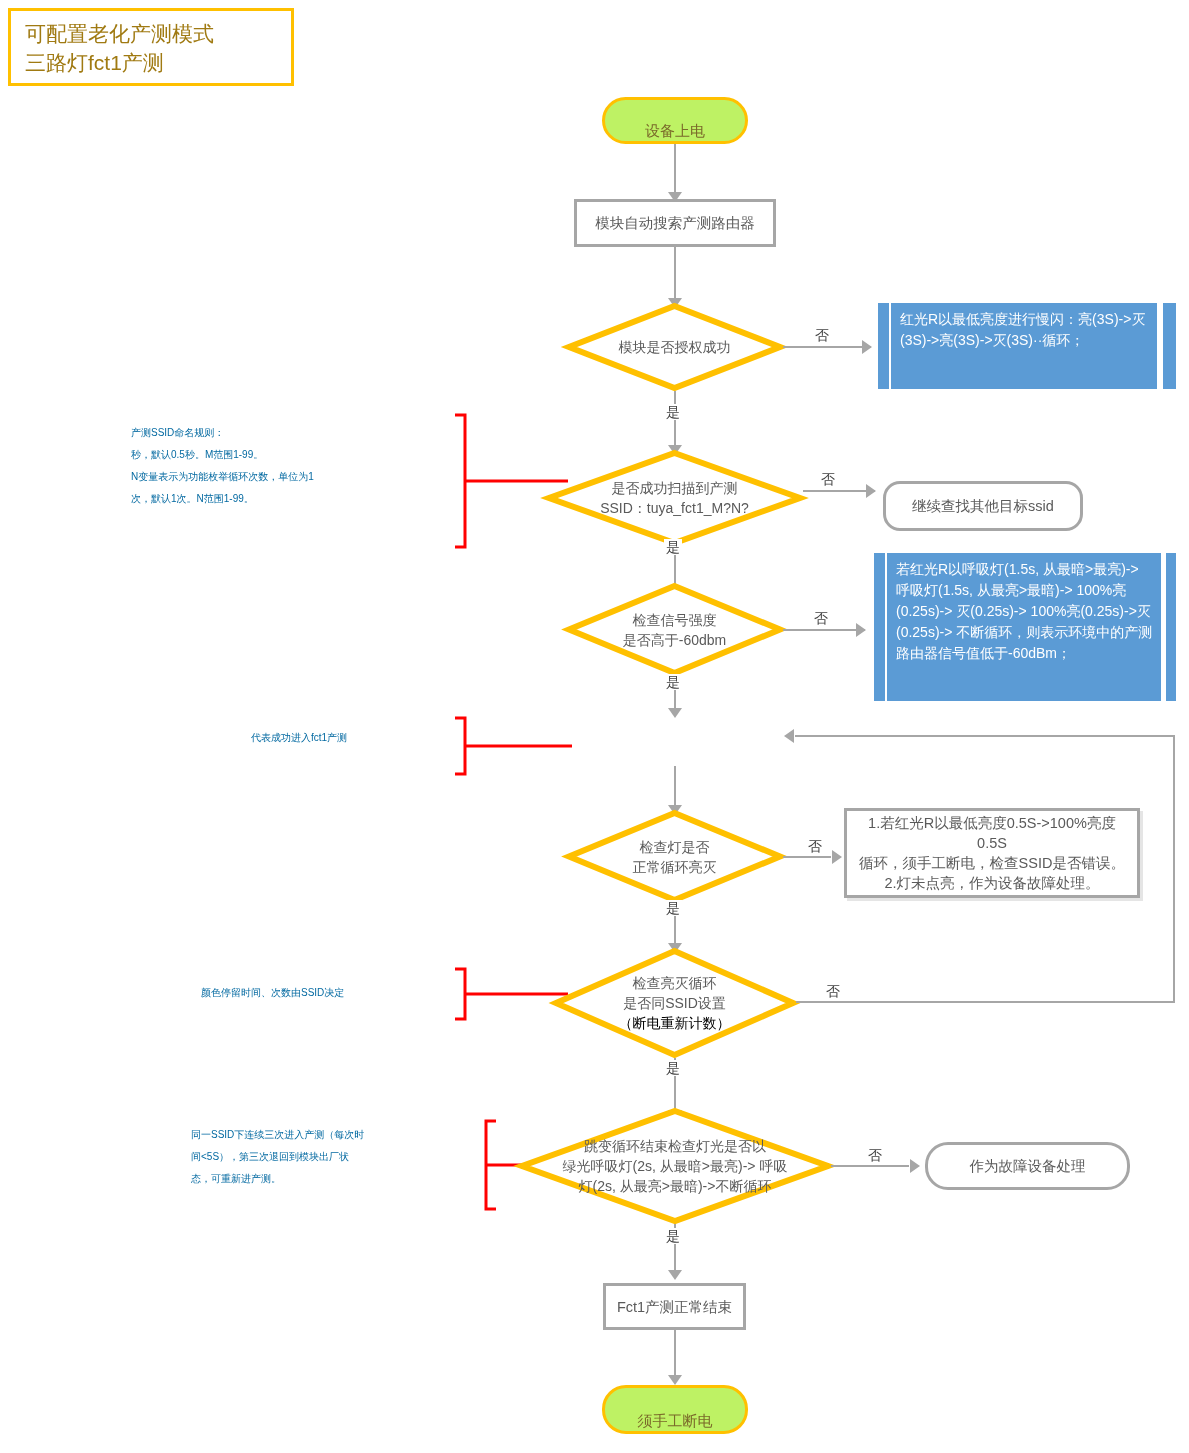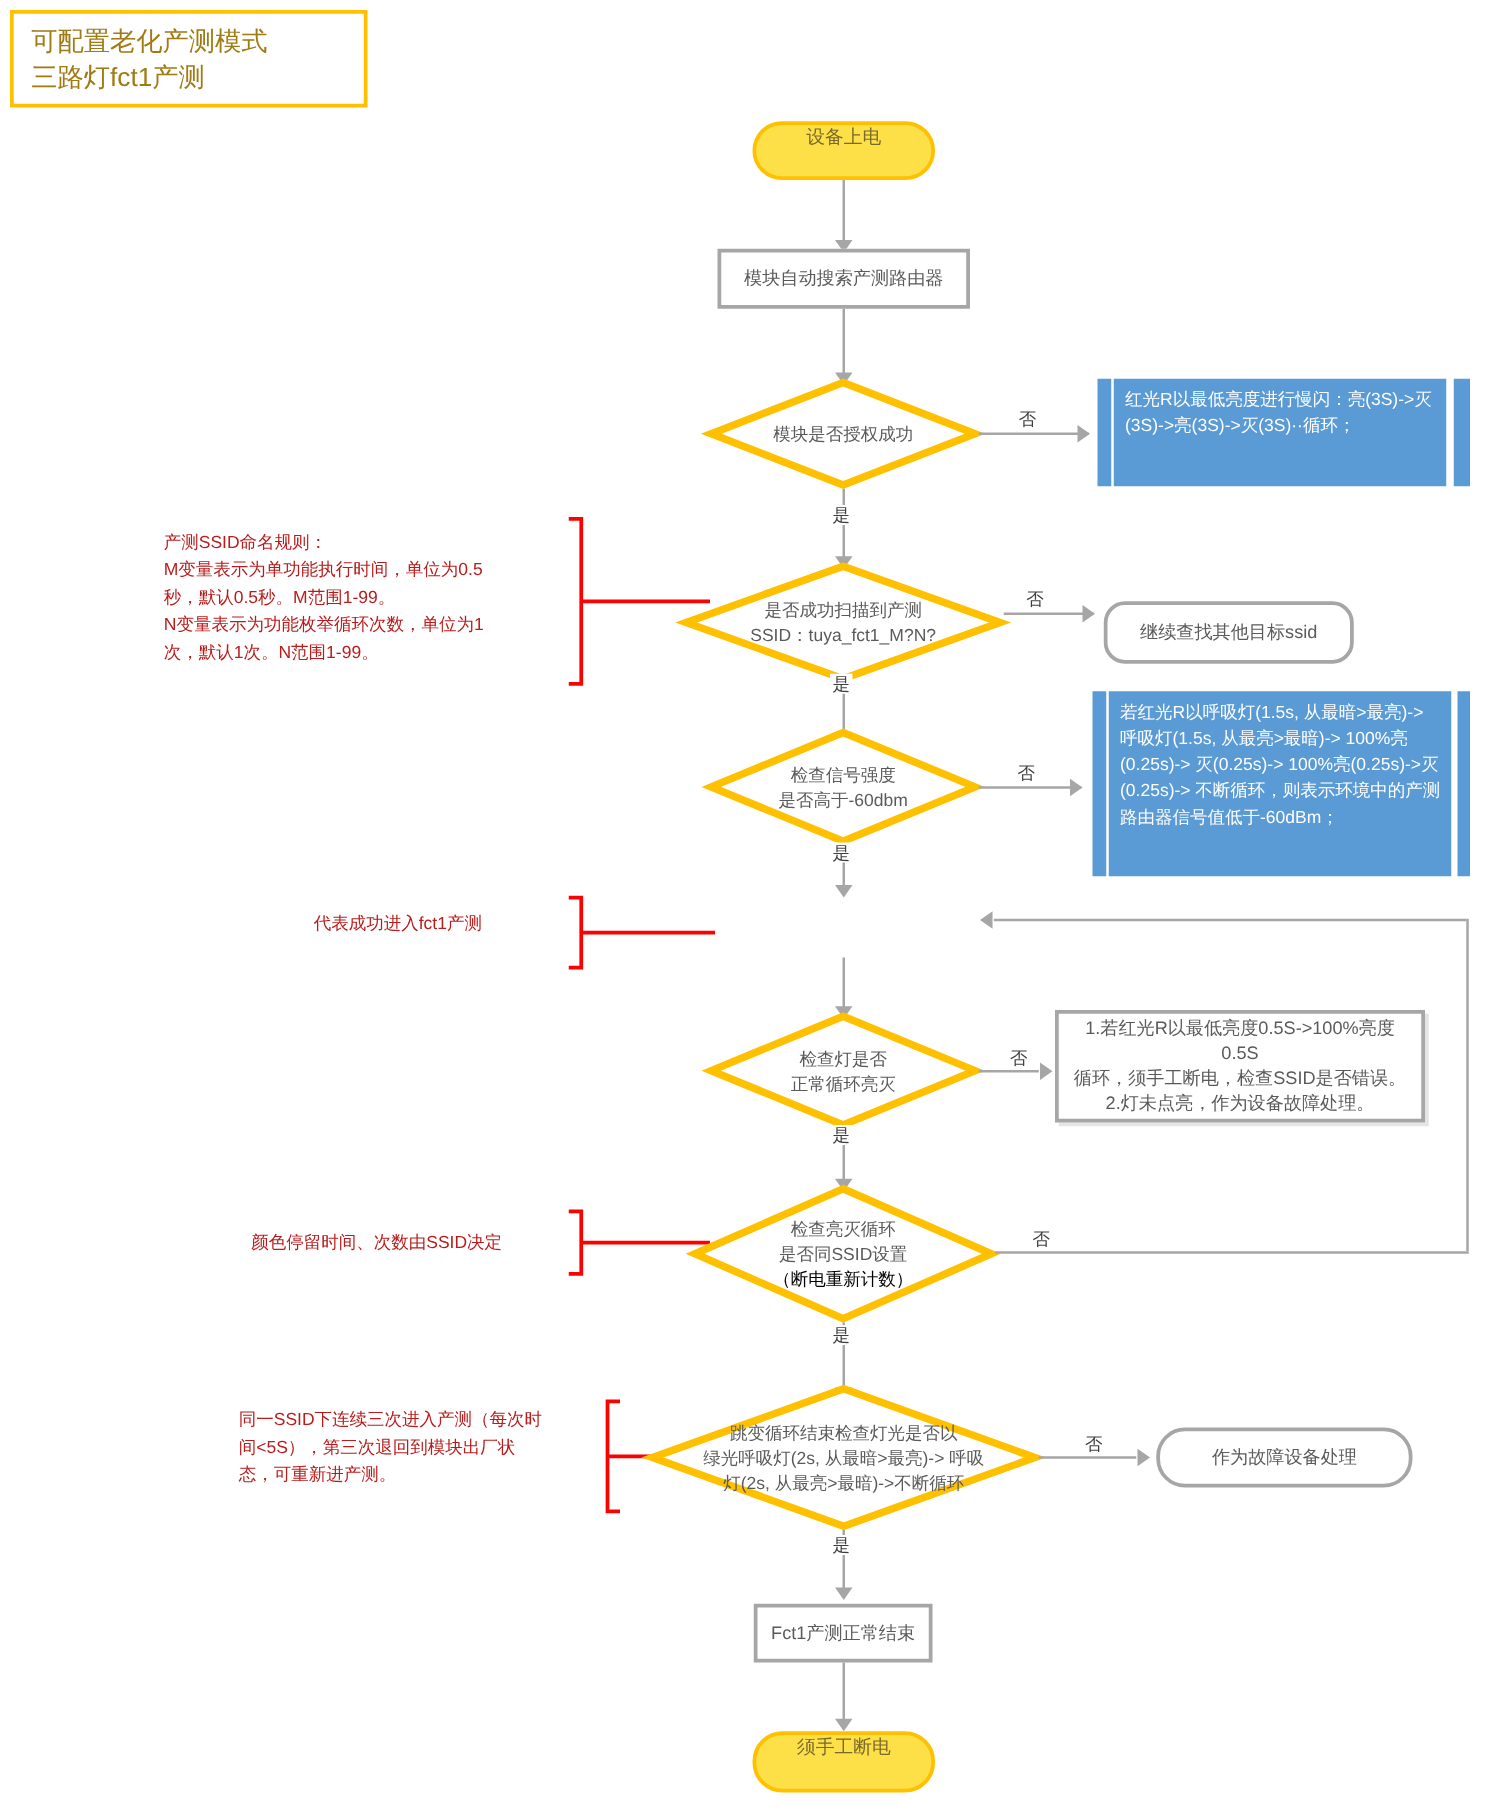--- a/index.html
+++ b/index.html
@@ -28,22 +28,22 @@
   .proc{
     border:3px solid #A6A6A6;background:#ffffff;
     display:flex;align-items:center;justify-content:center;
     text-align:center;color:#5A5A5A;font-size:14.5px;line-height:20px;
     padding:4px 8px;
   }
   .proc.shadow{box-shadow:3px 3px 0 rgba(0,0,0,0.10);}
 
   
   .term{
-    border:3px solid #FFC000;background:#fde047;border-radius:24px;
-    display:flex;align-items:flex-start;justify-content:center;
+    border:3px solid #FFC000;background:#bef264;border-radius:24px;
+    display:flex;align-items:flex-end;justify-content:center;
     color:#7A6A2A;font-size:15px;
   }
 
   
   .dia{display:block;}
   .dia svg{display:block;overflow:visible;}
   .dia .dtext{
     position:absolute;left:0;top:0;width:100%;height:100%;
     display:flex;flex-direction:column;align-items:center;justify-content:center;
     color:#5A5A5A;font-size:14px;line-height:20px;text-align:center;
@@ -51,21 +51,21 @@
   }
   .dia .dtext .red{color:#000000;}
   .blue-main{
     background:#5B9BD5;color:#ffffff;font-size:14px;line-height:21px;
     padding:6px 7px 6px 9px;box-sizing:border-box;
   }
   .blue-bar{background:#5B9BD5;}
 
   
   .red-note{
-    color:#b91c1c;font-size:14px;line-height:22px;text-align:left;
+    color:#0369a1;font-size:10px;line-height:22px;text-align:left;
   }
 
   
   .ln{background:#A6A6A6;}
   .ln-v{width:2px;}
   .ln-h{height:2px;}
   .arrow-d{width:0;height:0;border-left:7px solid transparent;border-right:7px solid transparent;border-top:10px solid #A6A6A6;}
   .arrow-r{width:0;height:0;border-top:7px solid transparent;border-bottom:7px solid transparent;border-left:10px solid #A6A6A6;}
   .arrow-l{width:0;height:0;border-top:7px solid transparent;border-bottom:7px solid transparent;border-right:10px solid #A6A6A6;}
   .edge-lbl{color:#3F3F3F;font-size:14px;background:#ffffff;padding:0 2px;line-height:16px;}
@@ -116,21 +116,20 @@
     <div class="abs blue-main" style="left:13px;top:0;width:266px;height:86px;">红光R以最低亮度进行慢闪：亮(3S)-&gt;灭(3S)-&gt;亮(3S)-&gt;灭(3S)··循环；</div>
     <div class="abs blue-bar" style="left:285px;top:0;width:13px;height:86px;"></div>
   </div>
 
   <div class="abs ln ln-v" style="left:674px;top:391px;height:59px;"></div>
   <div class="abs edge-lbl" style="left:664px;top:404px;">是</div>
   <div class="abs arrow-d" style="left:668px;top:445px;"></div>
 
   <div class="abs red-note" style="left:131px;top:422px;width:330px;">
     <div>产测SSID命名规则：</div>
-    <div>M变量表示为单功能执行时间，单位为0.5</div>
     <div>秒，默认0.5秒。M范围1-99。</div>
     <div>N变量表示为功能枚举循环次数，单位为1</div>
     <div>次，默认1次。N范围1-99。</div>
   </div>
   <div class="abs brk" style="left:452px;top:412px;width:116px;height:138px;">
     <svg width="116" height="138" viewBox="0 0 116 138">
       <path d="M3,3 L13,3 L13,135 L3,135" fill="none" stroke="#FF0000" stroke-width="3"></path>
       <path d="M13,69 L116,69" fill="none" stroke="#FF0000" stroke-width="3"></path>
     </svg>
   </div>

